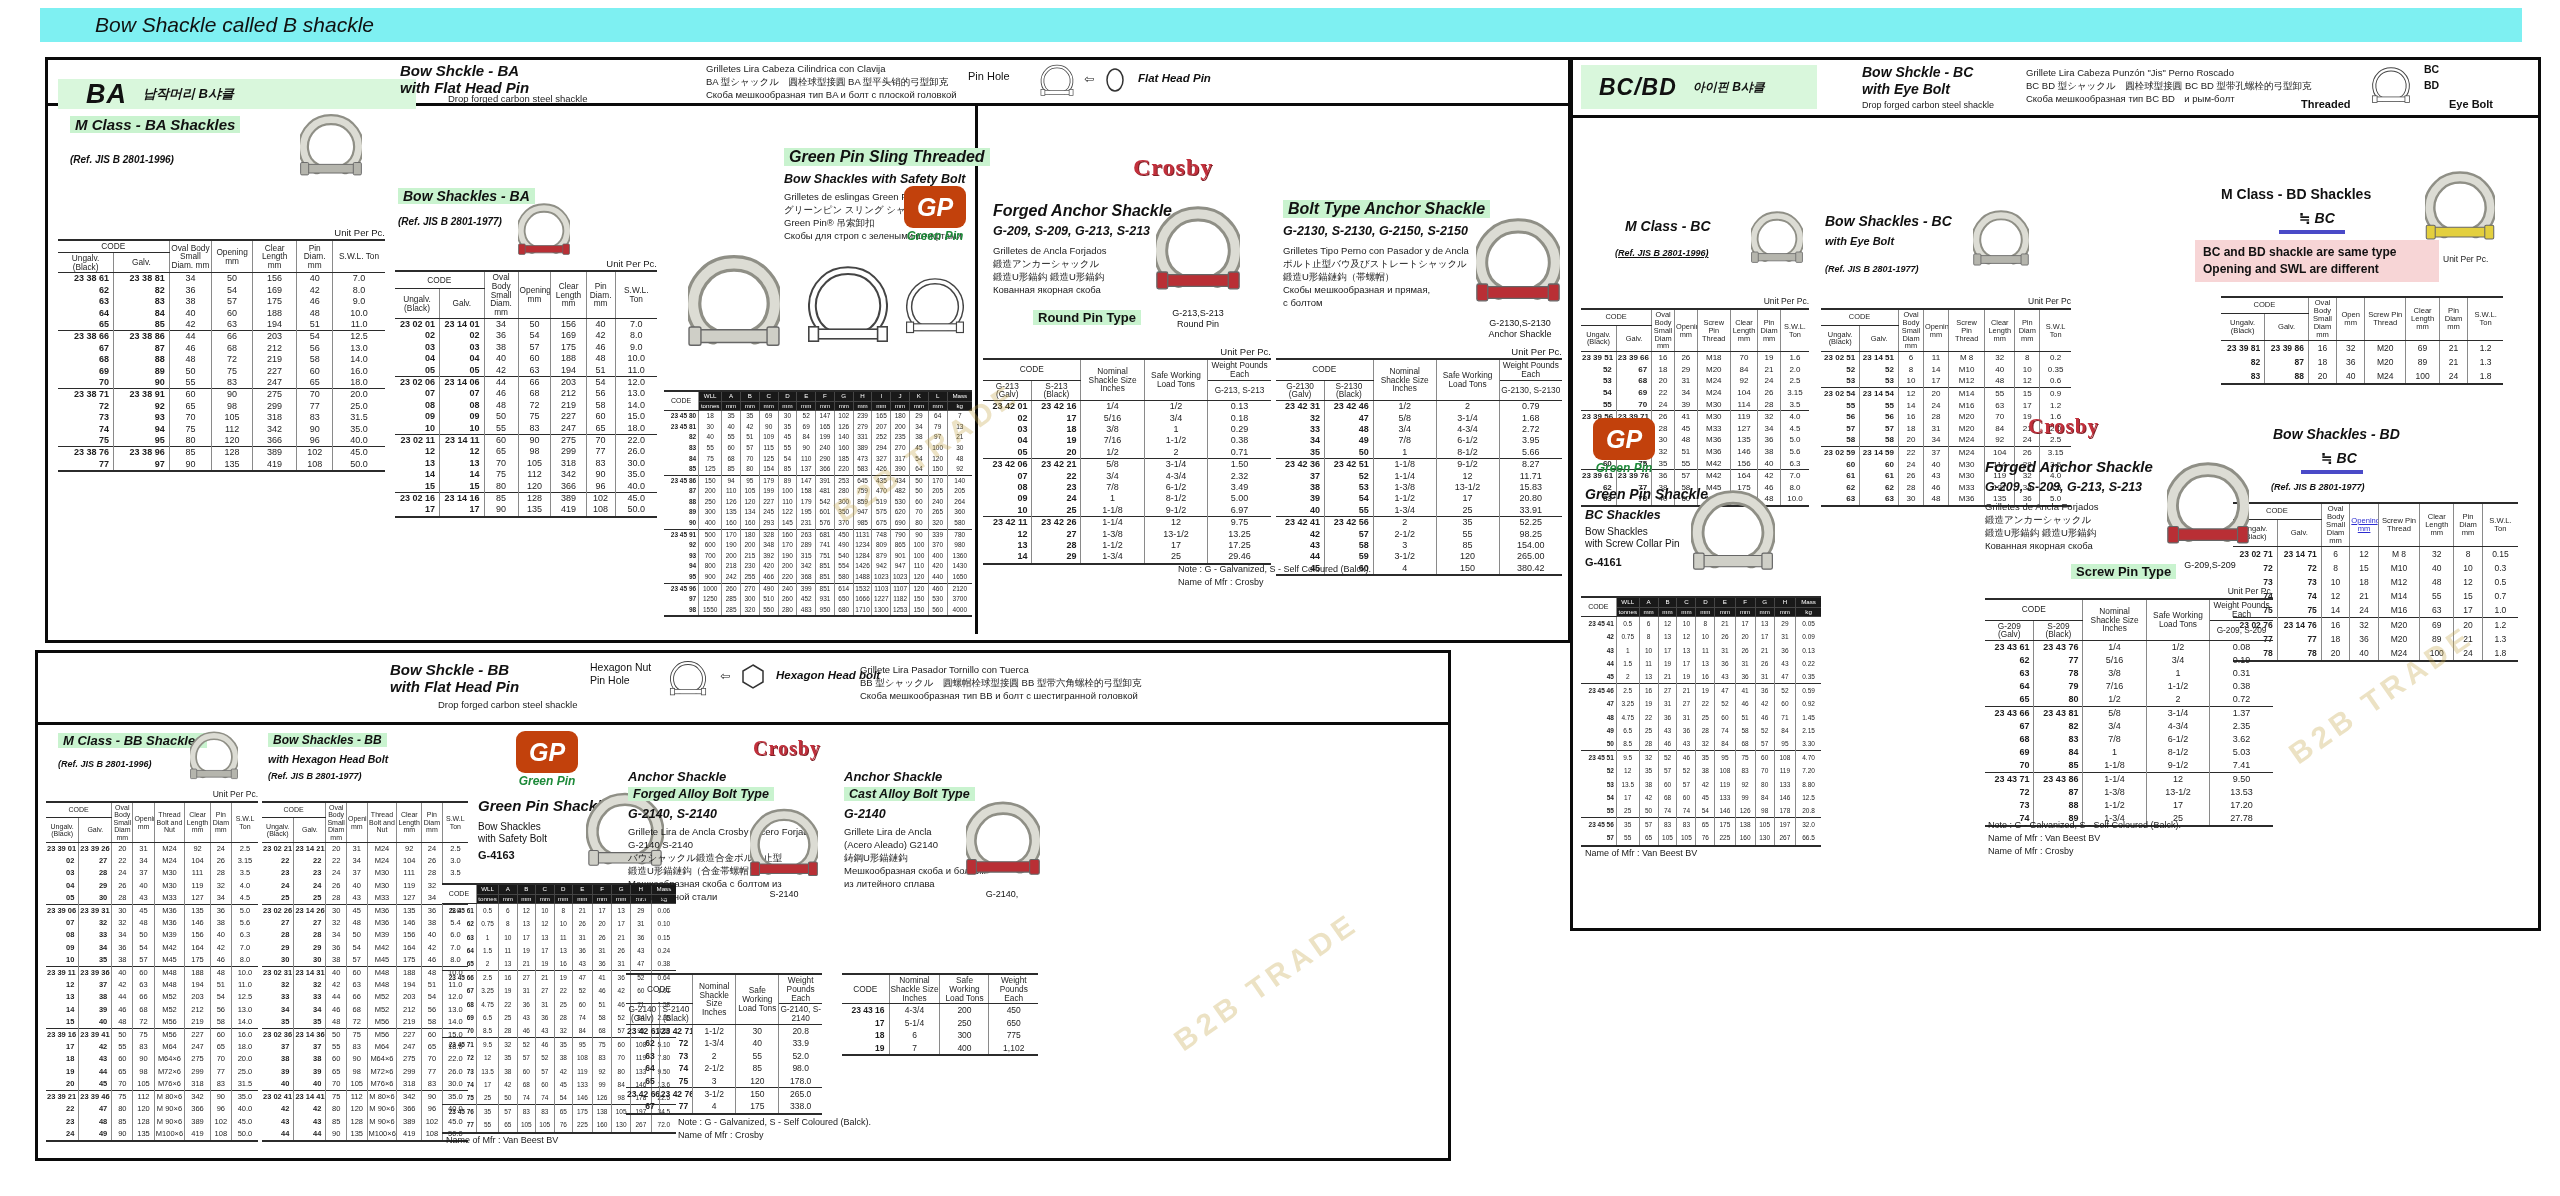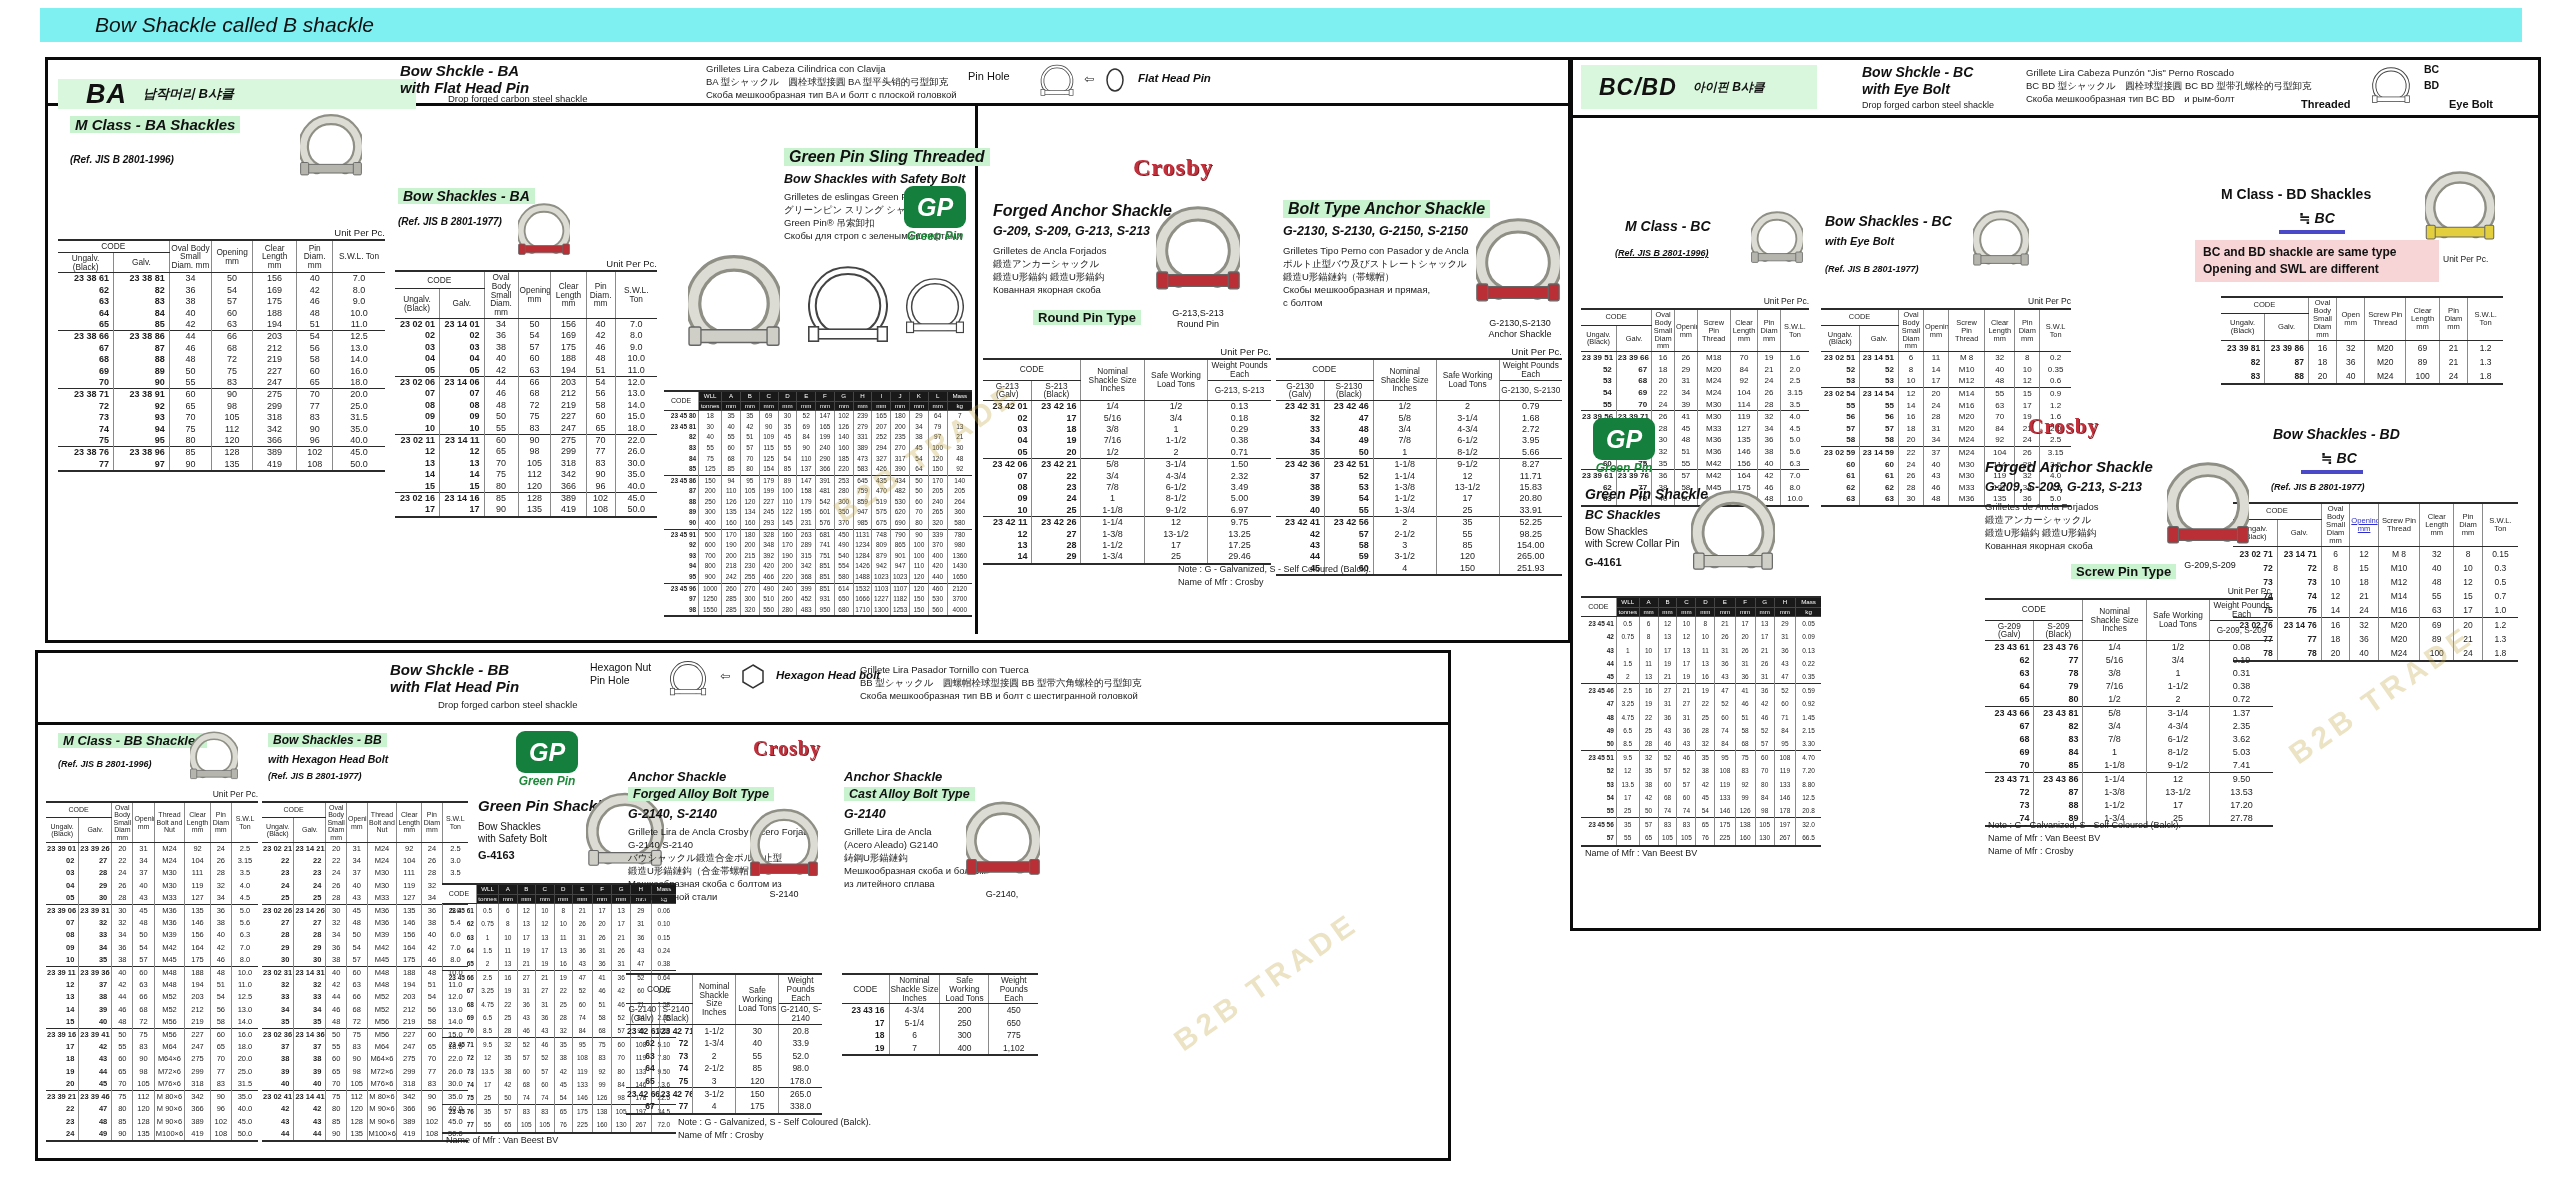--- a/index.html
+++ b/index.html
@@ -23,21 +23,21 @@
   .cap{font-size:9px;text-align:center;line-height:11px;}
   .note{font-size:9px;color:#1a1a1a;}
   .stitle{font-size:15px;font-weight:bold;font-style:italic;}
   .stitle2{font-size:12.5px;font-weight:bold;font-style:italic;}
   .wm{position:absolute;color:rgba(195,165,70,.32);font-size:30px;font-weight:bold;
       transform:rotate(-35deg);letter-spacing:5px;pointer-events:none;}
   
   #banner{position:absolute;left:40px;top:8px;width:2482px;height:34px;background:#7ef0f2;}
   #banner span{font-size:21px;font-weight:normal;font-style:italic;line-height:34px;padding-left:55px;}
   
-  .gplogo .box{width:62px;height:42px;background:#15803d;border-radius:9px;color:#fff;
+  .gplogo .box{width:62px;height:42px;background:#c2410c;border-radius:9px;color:#fff;
       font-weight:bold;font-style:italic;font-size:25px;text-align:center;line-height:42px;}
   .gplogo .txt{color:#1e8a3a;font-weight:bold;font-style:italic;font-size:12px;text-align:center;margin-top:1px;}
   .crosby{font-family:"Liberation Serif","DejaVu Serif",serif;font-weight:bold;color:#c2303c;
       font-size:24px;letter-spacing:1px;text-shadow:1px 1px 0 #7e1f26;}
   .pink{background:#f7d5d6;padding:4px 8px;font-weight:bold;font-size:12px;line-height:17px;}
   .bluebar{position:absolute;height:4px;background:#4a4ac8;}
   .bceq{font-size:14px;font-weight:bold;font-style:italic;}
   
   .tbl{position:absolute;}
   .ct{border-collapse:collapse;width:100%;table-layout:fixed;border-top:2px solid #2b2b2b;border-bottom:2px solid #2b2b2b;}
@@ -1182,21 +1182,21 @@
                 <td class="code">59</td>
                 <td>3-1/2</td>
                 <td>120</td>
                 <td>265.00</td>
               </tr>
               <tr>
                 <td class="code">45</td>
                 <td class="code">60</td>
                 <td>4</td>
                 <td>150</td>
-                <td>251.93</td>
+                <td>380.42</td>
               </tr>
             </tbody>
           </table>
         </div>
 
       <div class="abs note" style="left:1130px;top:458px">Note : G - Galvanized, S - Self Coloured (Balck).</div>
       <div class="abs note" style="left:1130px;top:471px">Name of Mfr : Crosby</div>
 
       <div class="wm" style="left:770px;top:330px">B2B TRADE</div>
     </div>

